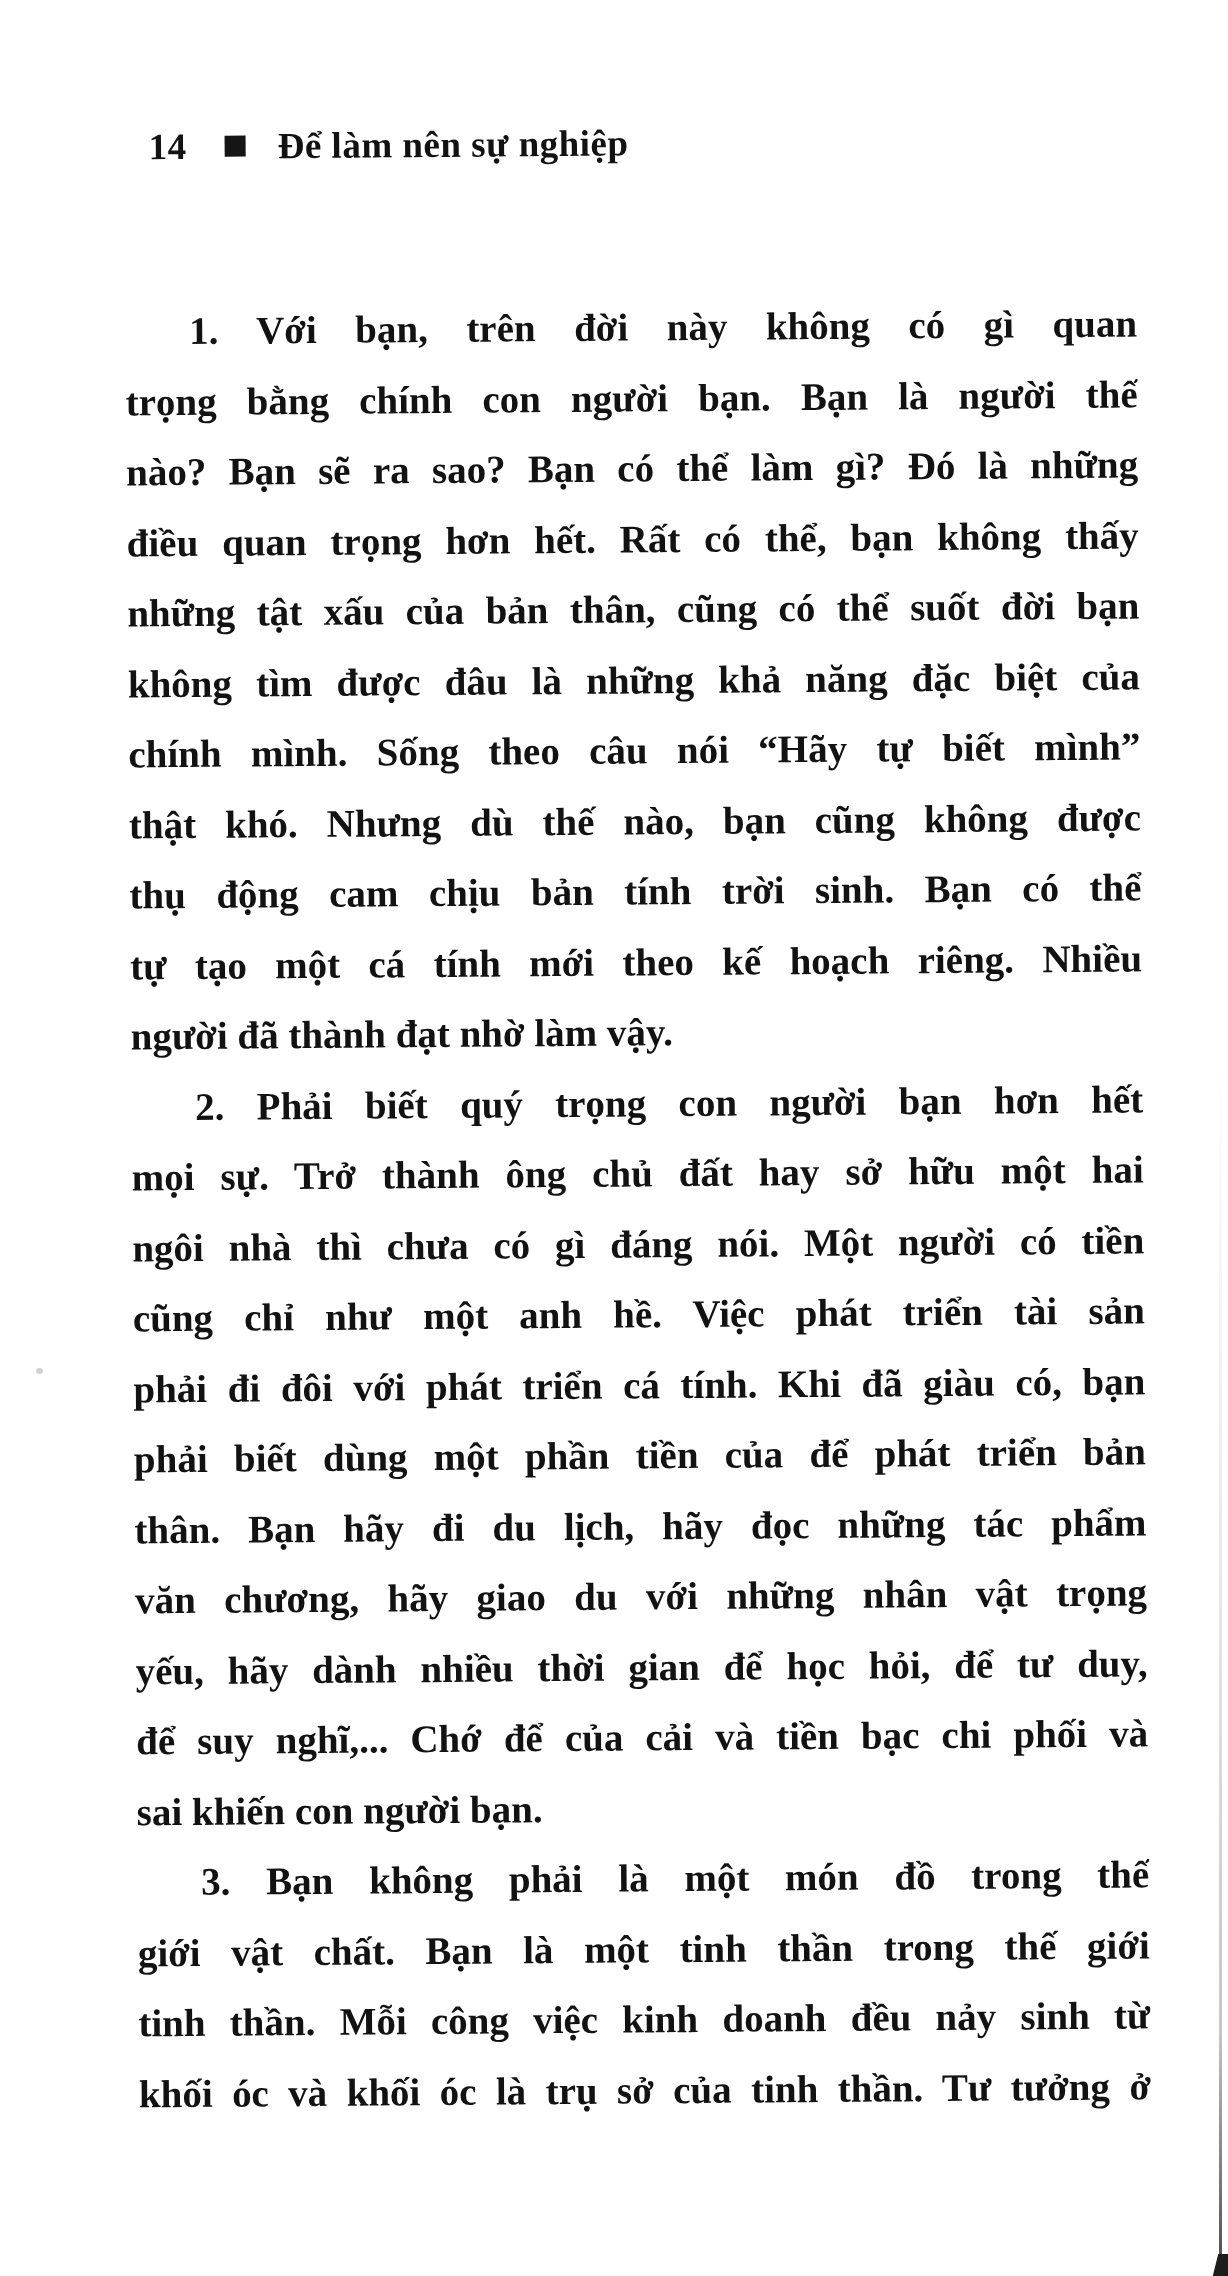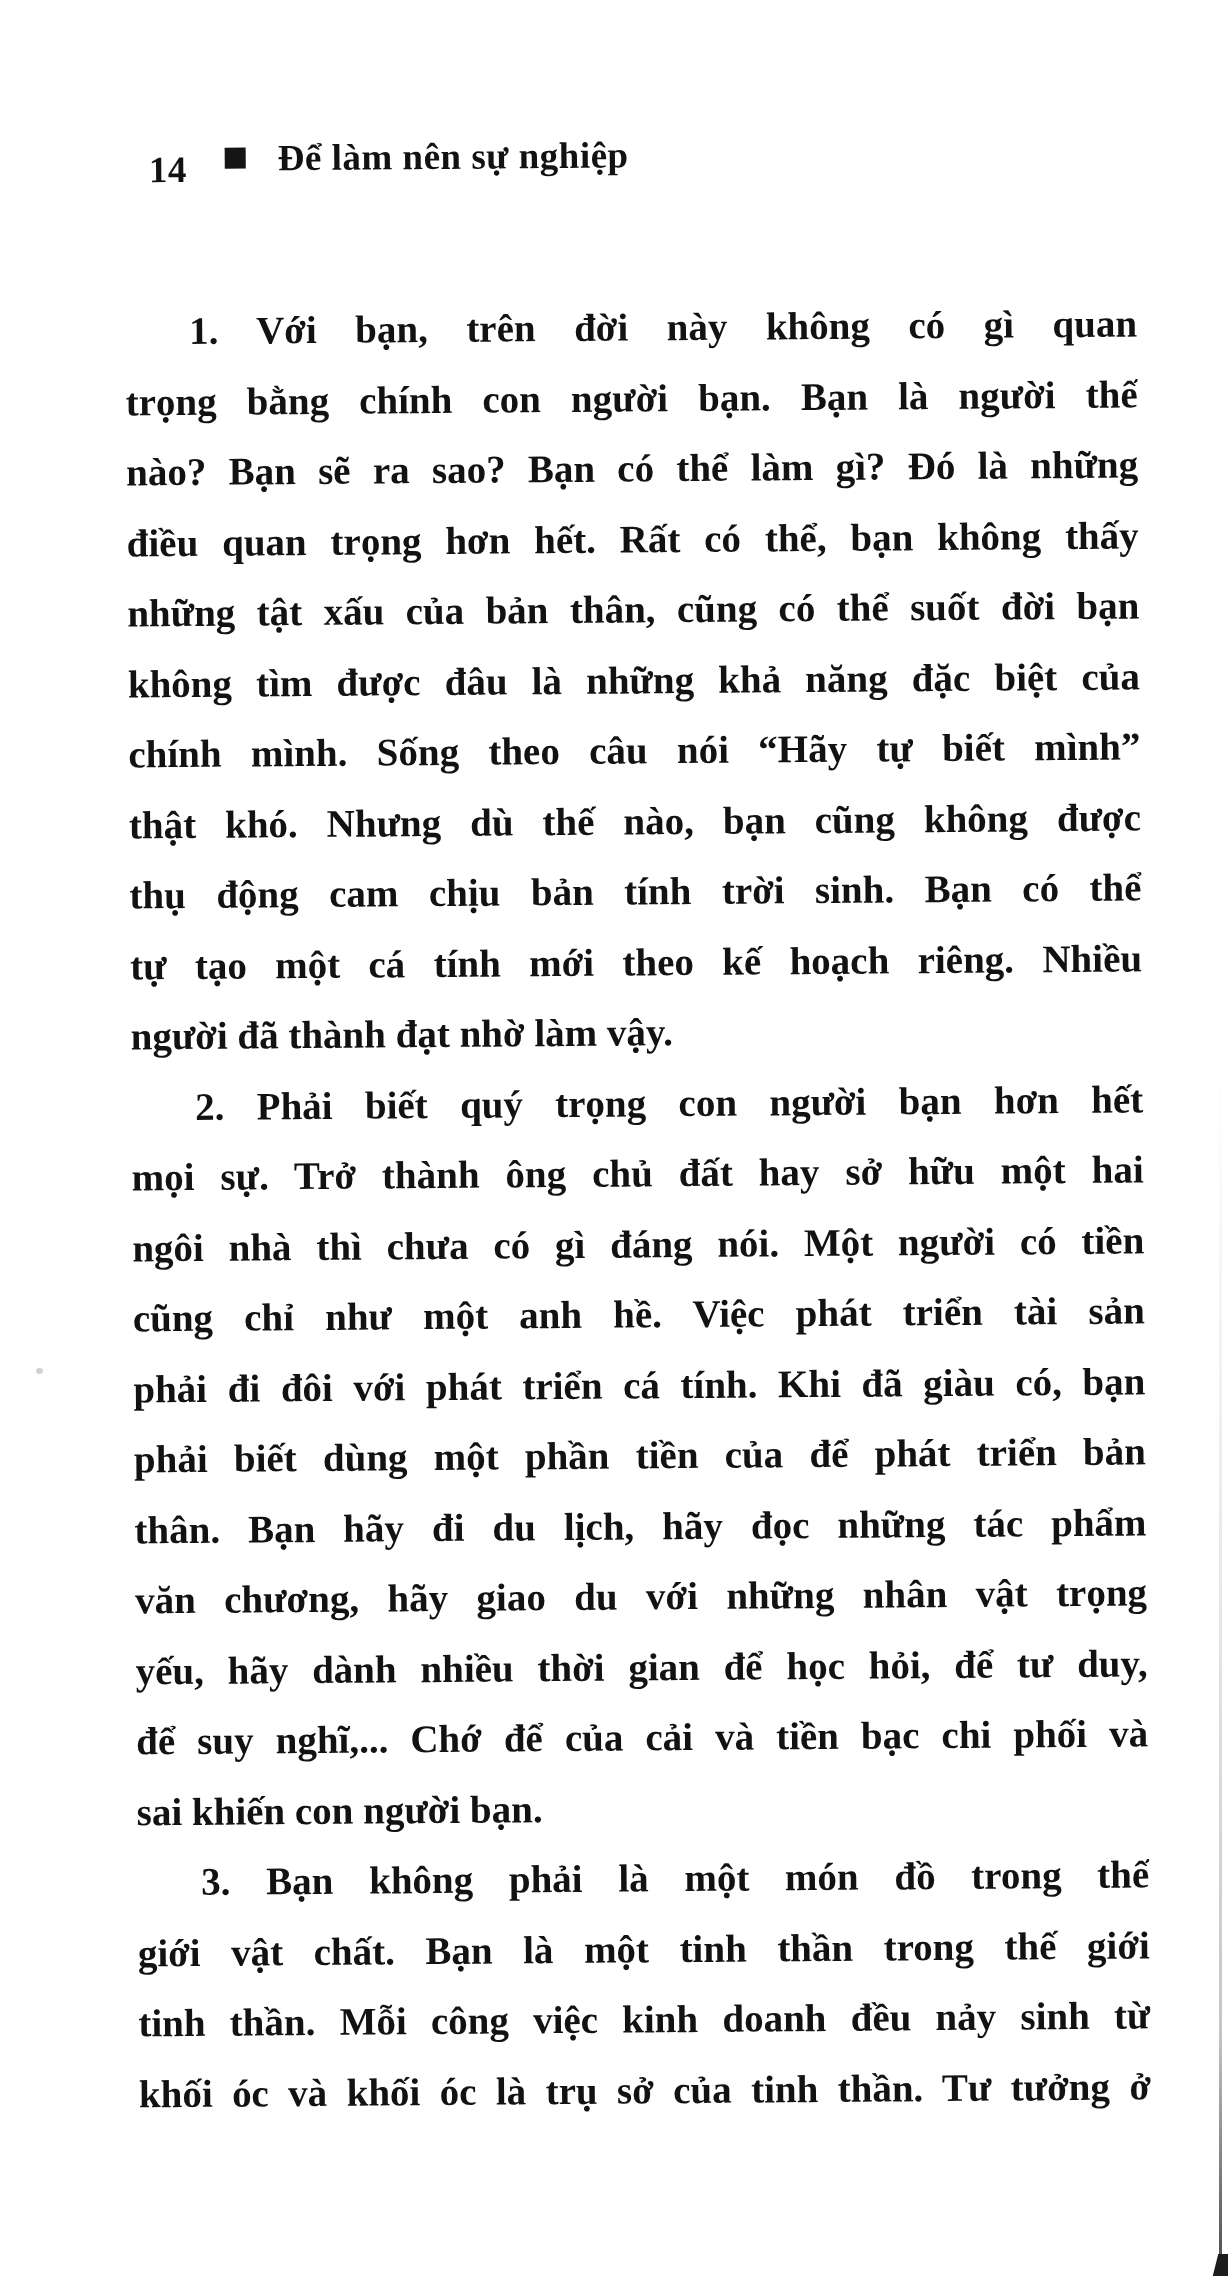--- a/index.html
+++ b/index.html
@@ -15,21 +15,21 @@
     position:absolute;left:0;top:0;width:1228px;height:2276px;
     transform:rotate(-0.45deg);
     transform-origin:560px 320px;
   }
   .header{
     position:absolute;left:150px;top:122px;
     display:flex;align-items:center;
     font-size:37px;font-weight:700;letter-spacing:0.5px;
     white-space:nowrap;
   }
-  .header .pagenum{margin-right:38px;margin-top:23px;}
+  .header .pagenum{margin-right:38px;}
   .header .sq{
     width:21px;height:21px;background:#151515;
     display:inline-block;margin-right:32px;flex:0 0 auto;
   }
   .text-block{
     position:absolute;left:125px;top:293px;width:1012px;
     font-size:39px;font-weight:600;
   }
   .line{
     height:70.5px;line-height:70.5px;

